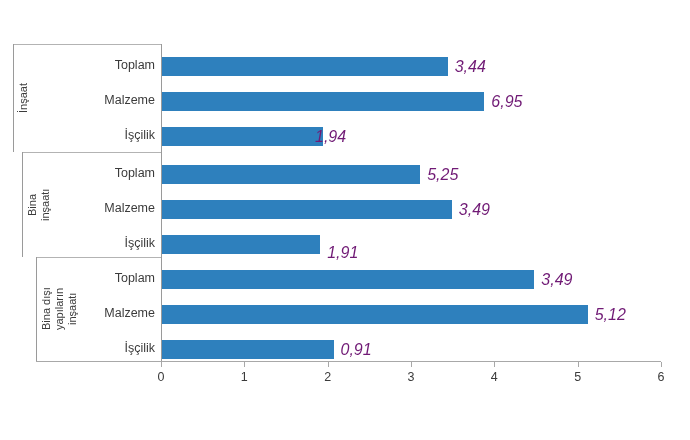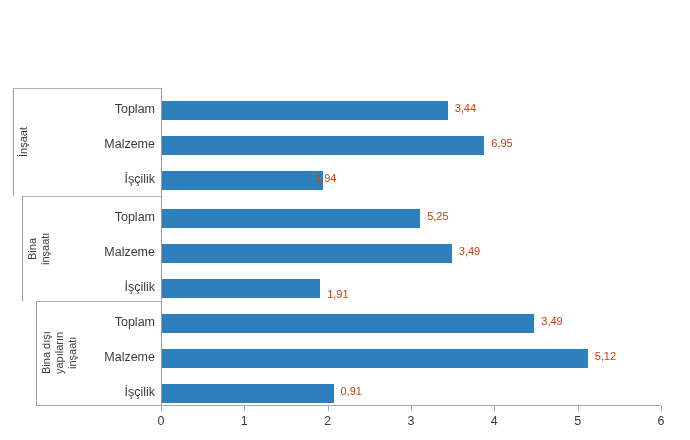--- a/index.html
+++ b/index.html
@@ -11,21 +11,20 @@
     height: 440px;
     background: #ffffff;
     font-family: "Liberation Sans", sans-serif;
     overflow: hidden;
   }
 
   #chart-root {
     position: relative;
     width: 690px;
     height: 311px;
-    margin-top: 44px;
   }
 
   .group-rule {
     position: absolute;
     height: 1px;
     background: #b3b3b3;
   }
 
   .axis-vline {
     position: absolute;
@@ -58,23 +57,24 @@
 
   
   .bar {
     position: absolute;
     background: #2e80bd;
     box-sizing: border-box;
   }
 
   .bar-value {
     position: absolute;
-    font-size: 11px;
-    color: #c2410c;
+    font-size: 16px;
+    color: #701a75;
     white-space: nowrap;
+    font-style: italic;
   }
 
   
   .axis-line {
     position: absolute;
     height: 1px;
     background: #a8a8a8;
   }
   .tick {
     position: absolute;

